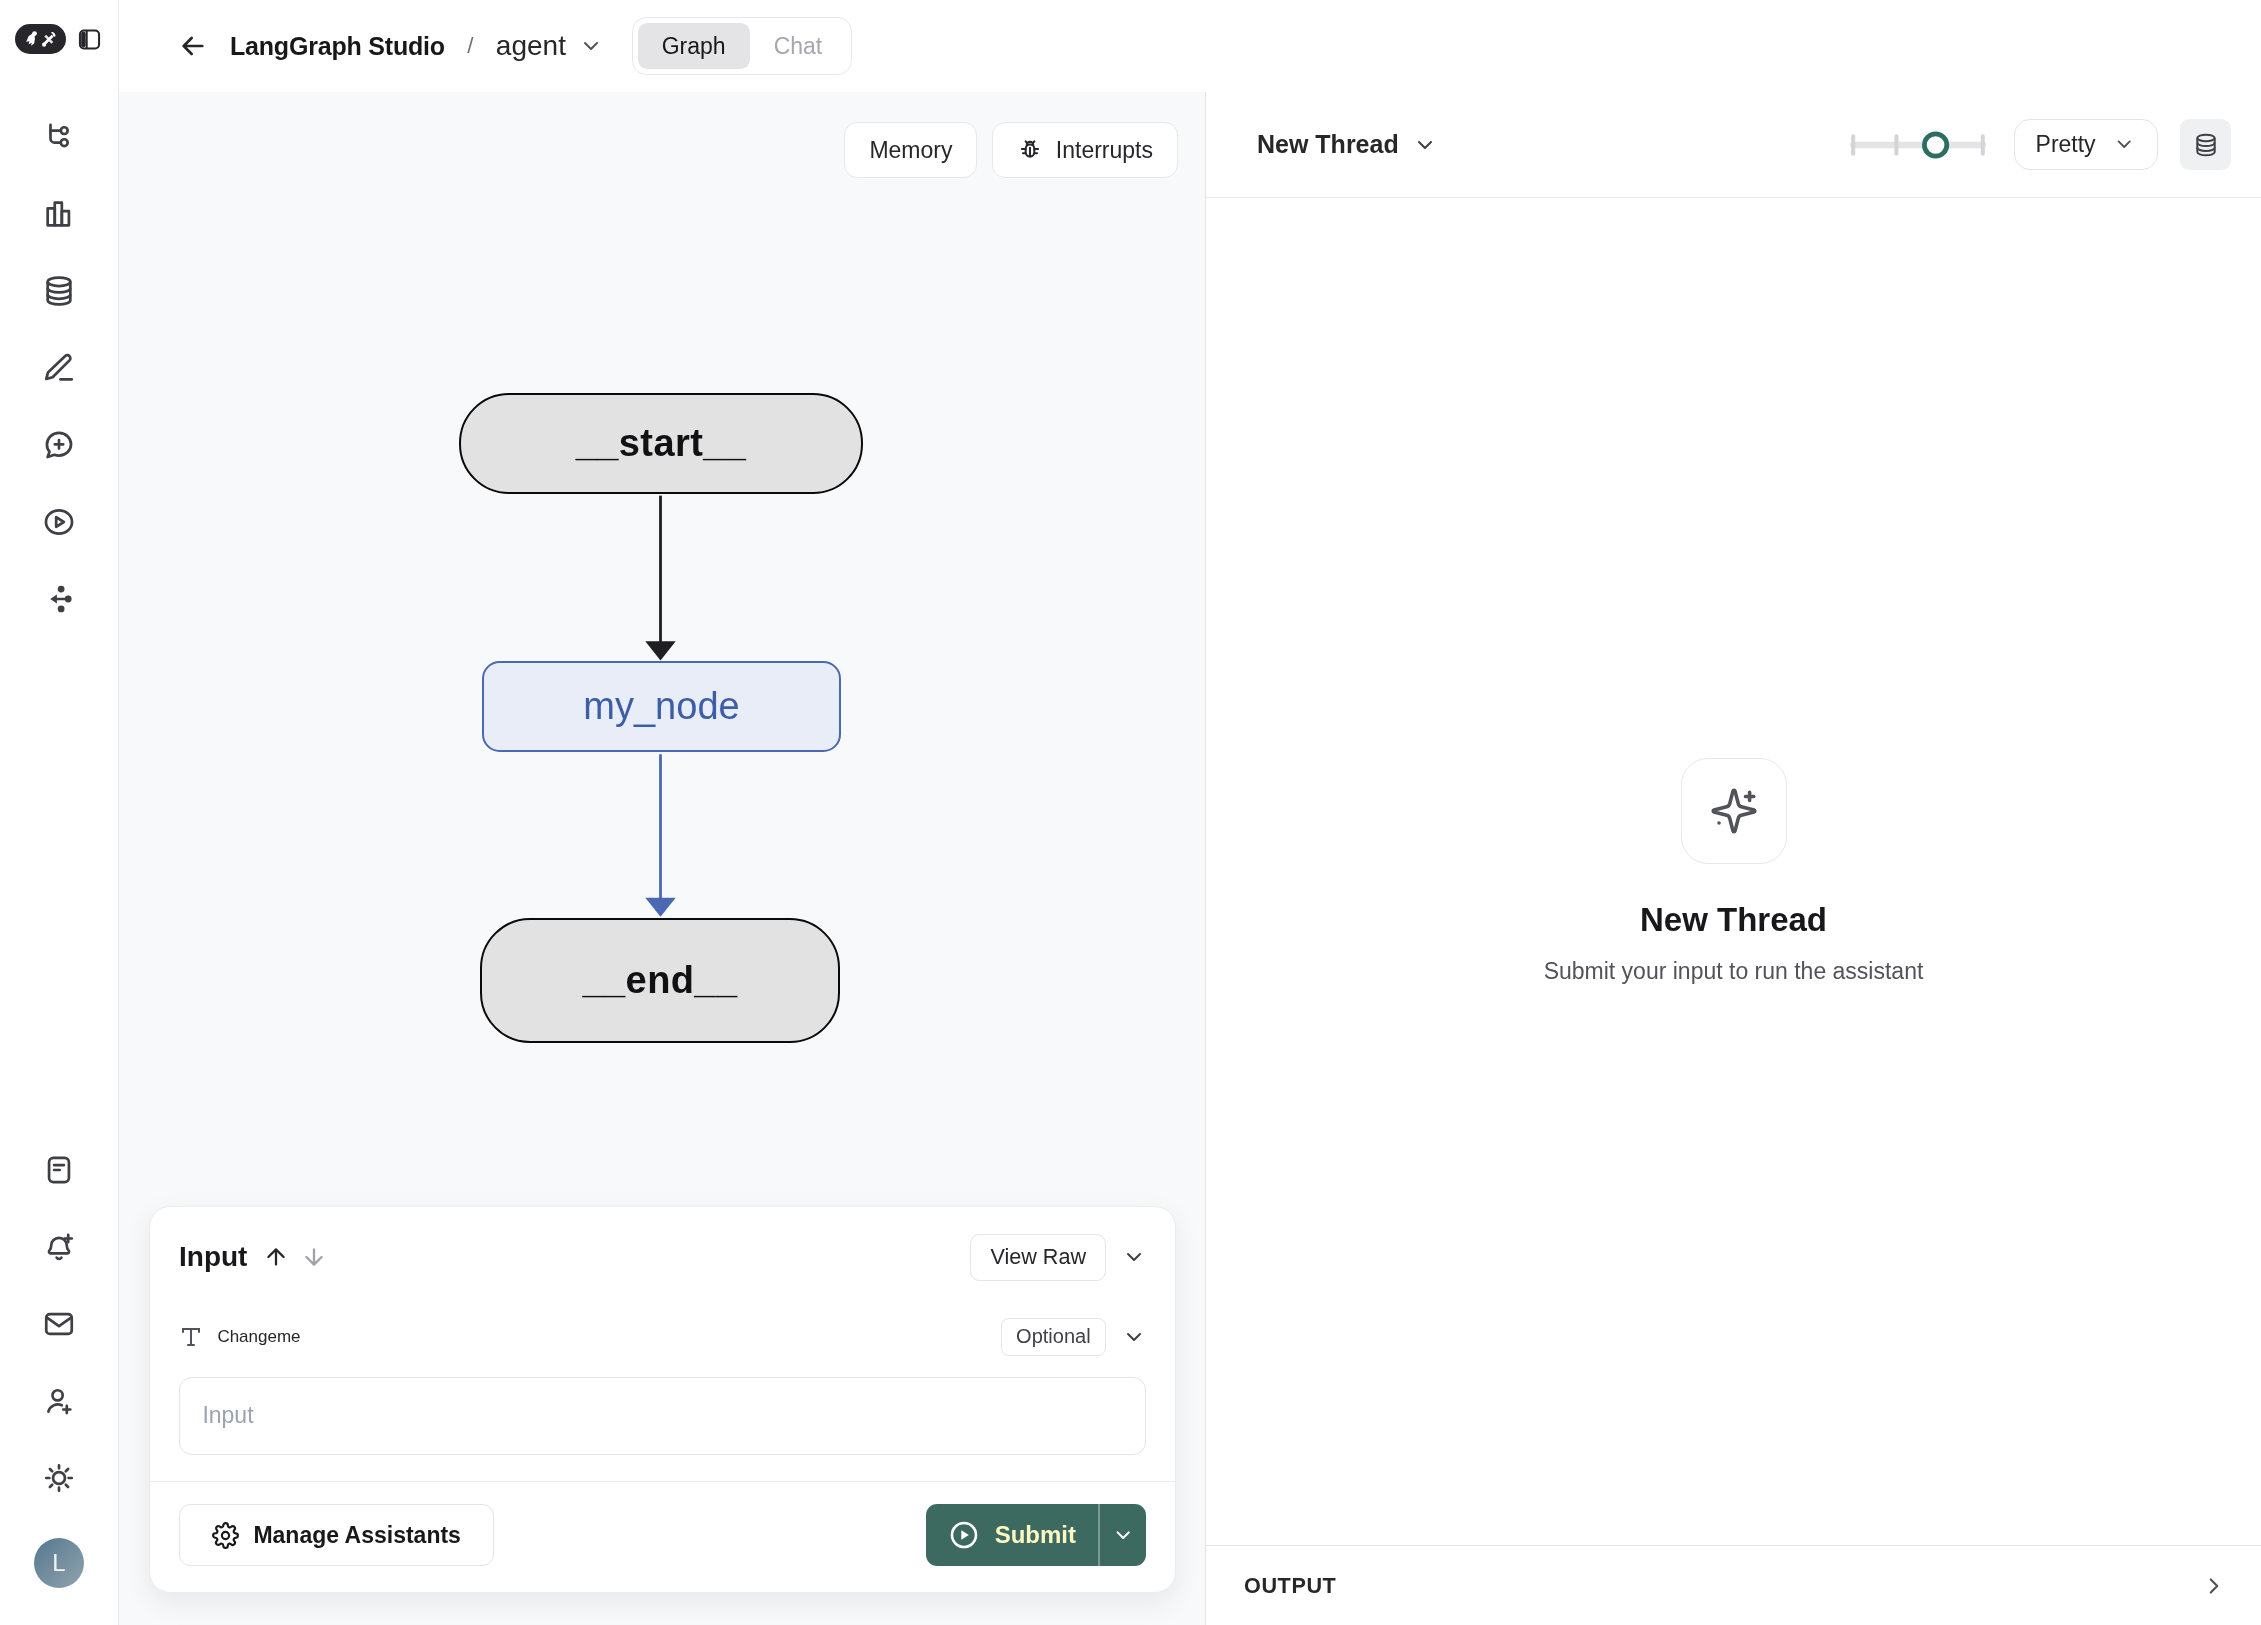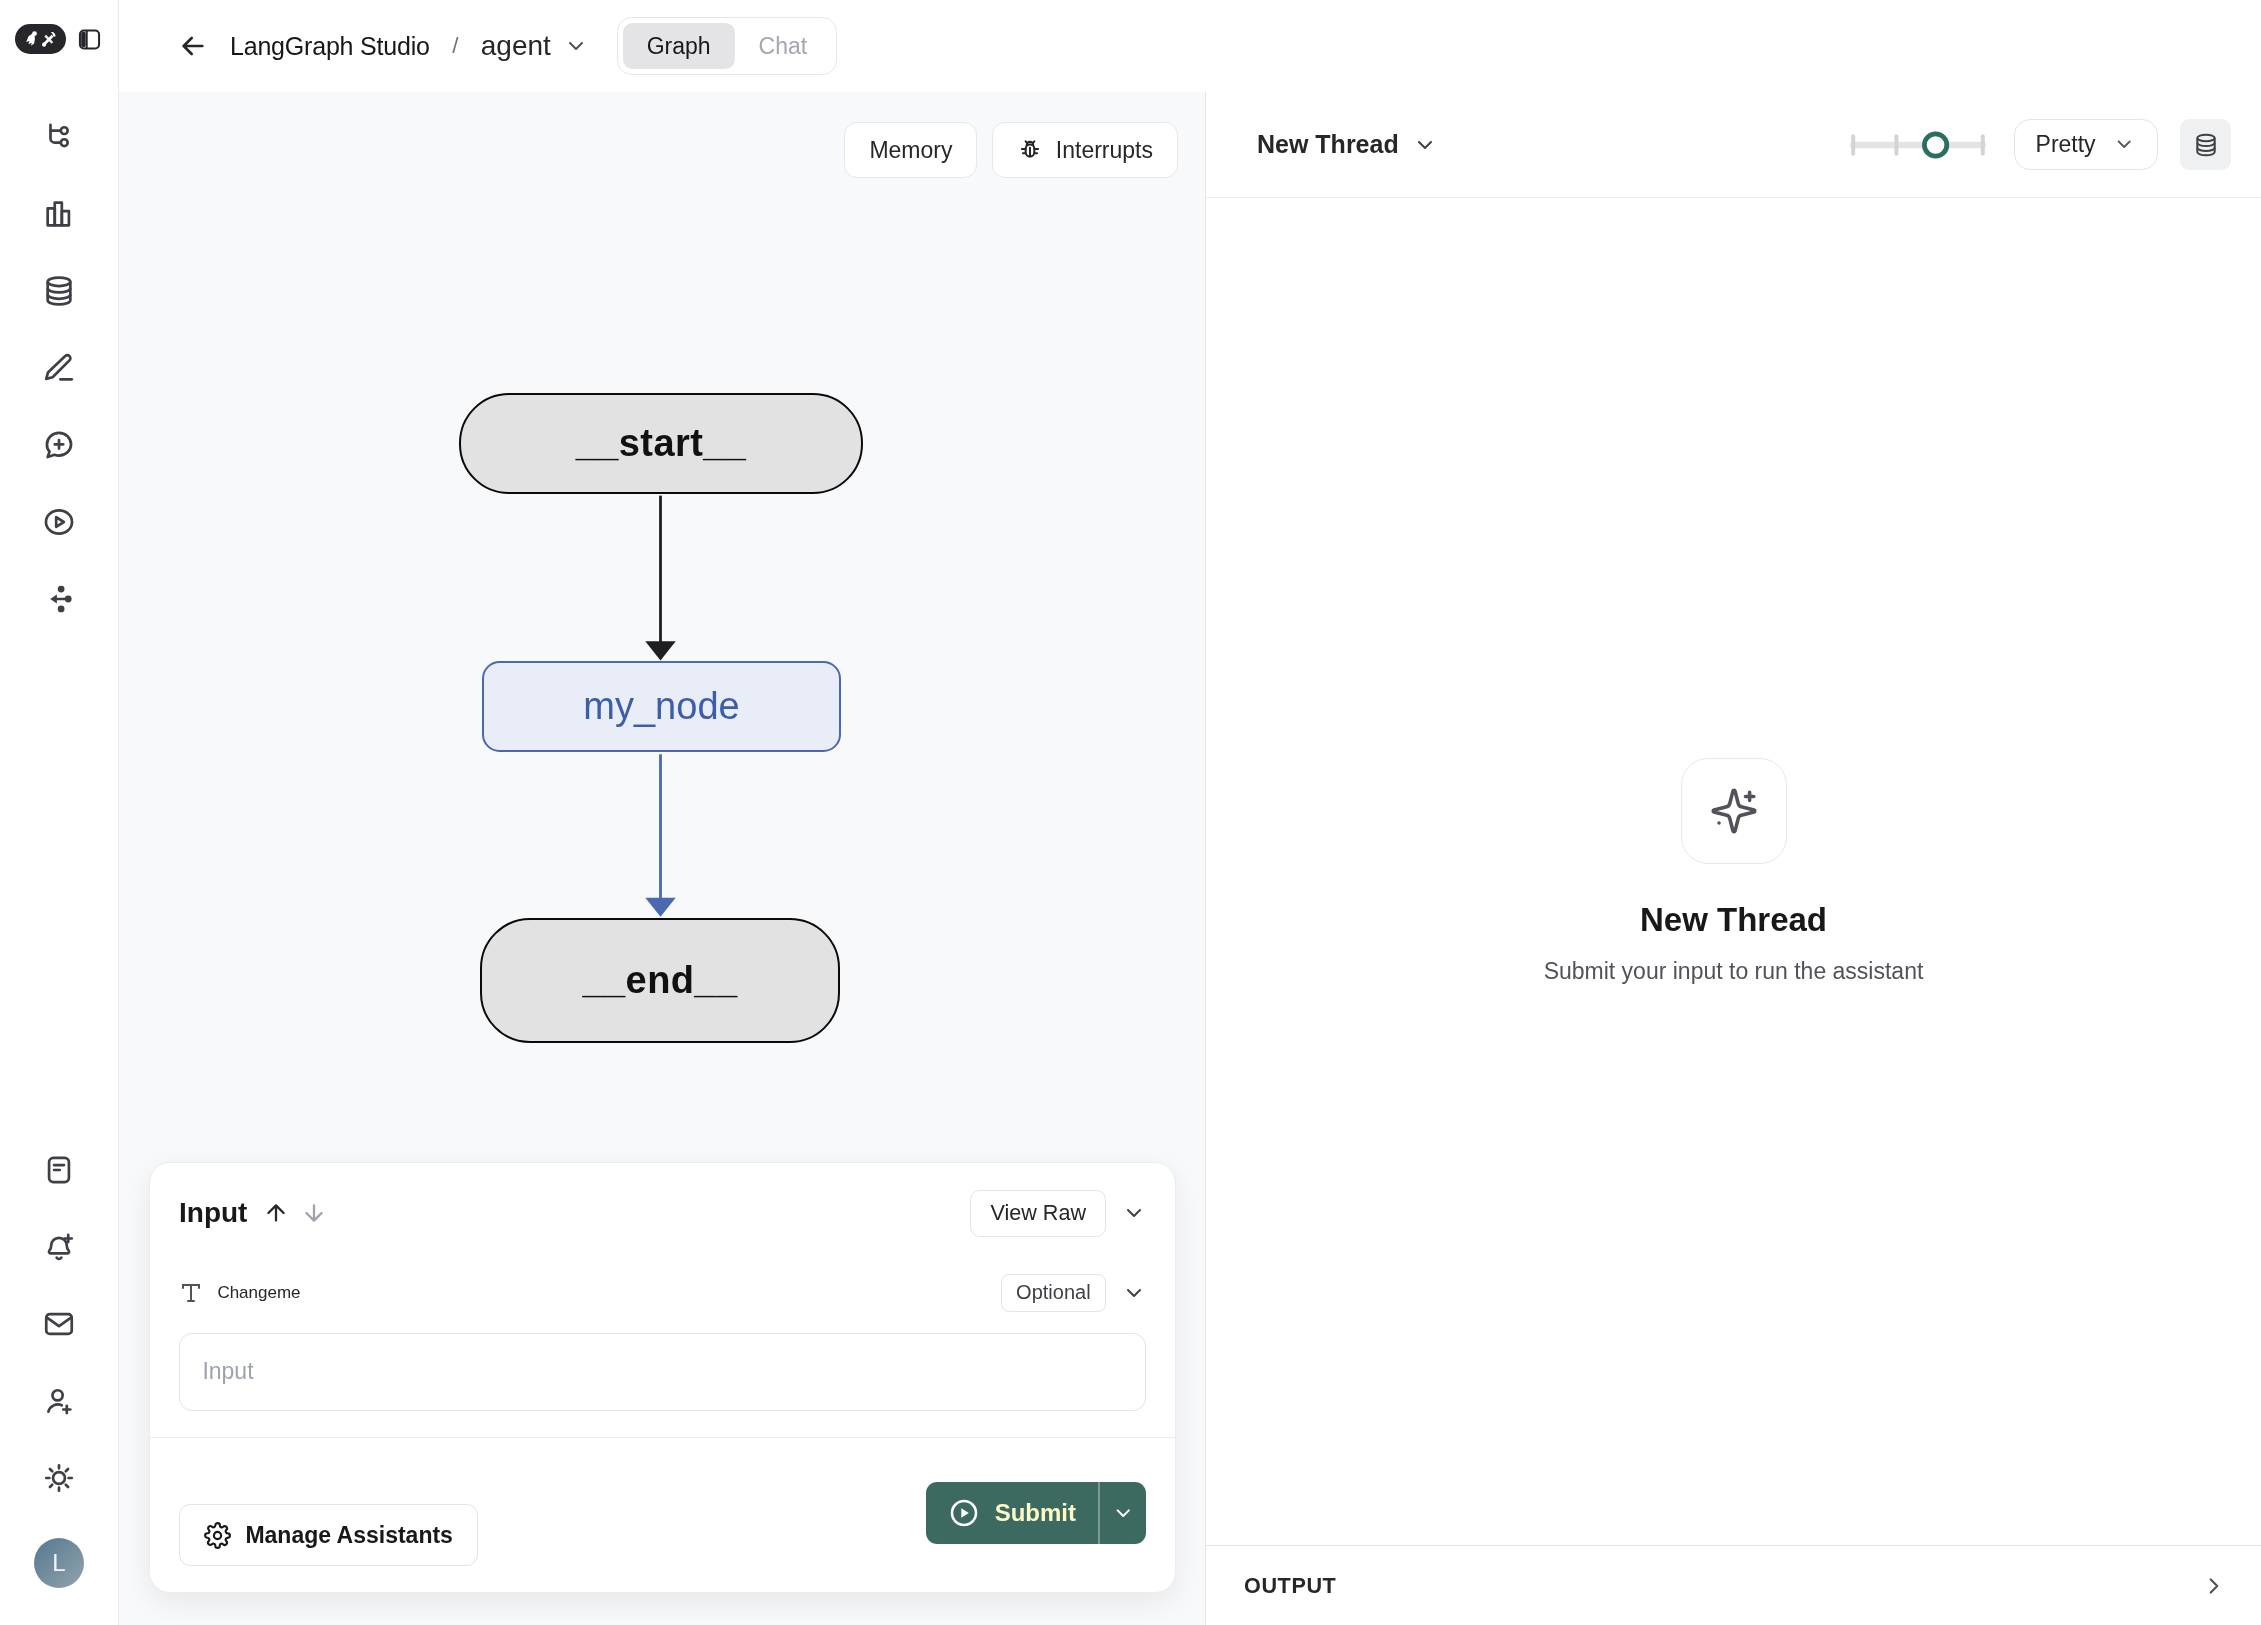--- a/index.html
+++ b/index.html
@@ -15,21 +15,21 @@
   .nav-top { margin-top:66px; }
   .nav-bottom { margin-top:auto; margin-bottom:37px; }
   .nav-icon { width:34px; height:34px; display:flex; align-items:center; justify-content:center; cursor:pointer; }
   .nav-icon svg { stroke:#3f3f46; }
   .avatar { width:50px; height:50px; border-radius:50%; background:linear-gradient(135deg,#54788f 0%,#92a3ad 100%); color:#f2f5f7; display:flex; align-items:center; justify-content:center; font-size:24px; }
 
   
   .main { flex:1; display:flex; flex-direction:column; }
   .topbar { height:92px; flex:0 0 92px; background:#fff; display:flex; align-items:center; padding-left:58px; }
   .back-btn { display:flex; align-items:center; cursor:pointer; }
-  .app-title { font-size:25px; font-weight:400; color:#18181b; margin-left:21px; letter-spacing:-0.2px; }
+  .app-title { font-size:25px; font-weight:700; color:#18181b; margin-left:21px; letter-spacing:-0.2px; }
   .crumb-sep { font-size:22.4px; color:#71717a; margin:0 22.4px; }
   .graph-name { font-size:28px; font-weight:500; color:#27272a; }
   .chev { display:flex; align-items:center; }
   .graph-chev { margin-left:13px; }
   .segmented { margin-left:29px; display:flex; align-items:center; border:1.6px solid #e8e8ec; border-radius:14.4px; padding:4.8px; background:#fff; }
   .seg-item { font-size:23px; padding:9.6px 24px; border-radius:9.6px; cursor:pointer; }
   .seg-active { background:#e4e4e7; color:#18181b; font-weight:500; }
   .seg-inactive { color:#a6a6ae; font-weight:500; }
 
   .content { flex:1; display:flex; min-height:0; }
@@ -55,21 +55,21 @@
   .spacer { flex:1; }
   .view-raw { border:1.6px solid #e4e4e7; border-radius:9.6px; padding:9.6px 19px; font-size:21.6px; color:#27272a; background:#fff; cursor:pointer; }
   .row-chev { margin-left:16px; display:flex; cursor:pointer; }
   .card-row2 { margin:37px 29px 0; display:flex; align-items:center; }
   .field-label { font-size:17px; font-weight:500; color:#27272a; margin-left:14.4px; }
   .badge { border:1.6px solid #e4e4e7; border-radius:8px; padding:6.4px 14.4px; font-size:20px; color:#3f3f46; background:#fff; }
   .card-input-wrap { margin:21px 29px 0; }
   .card-input { width:100%; height:78px; border:1.6px solid #e4e4e7; border-radius:13px; padding:0 22.4px; font-size:23px; color:#18181b; outline:none; font-family:"Liberation Sans", sans-serif; background:#fff; }
   .card-input::placeholder { color:#9ca3af; }
   .card-footer { margin-top:26px; border-top:0.8px solid #ececf0; padding:22.4px 29px 26px; display:flex; align-items:center; justify-content:space-between; }
-  .manage-btn { display:flex; align-items:center; gap:14.4px; border:1.6px solid #e4e4e7; border-radius:11.2px; height:62px; padding:0 24px; font-size:23px; font-weight:600; color:#18181b; background:#fff; cursor:pointer;margin-top:44px; }
+  .manage-btn { display:flex; align-items:center; gap:14.4px; border:1.6px solid #e4e4e7; border-radius:11.2px; height:62px; padding:0 32px; font-size:23px; font-weight:600; color:#18181b; background:#fff; cursor:pointer; }
   .submit-split { display:flex; align-items:stretch; background:#3d6a60; border-radius:11.2px; height:62px; overflow:hidden; cursor:pointer; }
   .submit-main { display:flex; align-items:center; gap:14.4px; padding:0 22.4px; }
   .submit-label { color:#fef9c3; font-size:24px; font-weight:600; }
   .submit-sep { width:1.6px; background:rgba(255,255,255,0.32); margin:0; }
   .submit-caret { width:46px; display:flex; align-items:center; justify-content:center; }
 
   
   .thread { flex:1; display:flex; flex-direction:column; background:#fff; min-width:0; }
   .thread-header { height:106px; flex:0 0 106px; border-bottom:0.8px solid #ececf0; display:flex; align-items:center; padding:0 30px 0 51px; }
   .thread-title { font-size:25px; font-weight:600; color:#27272a; }

